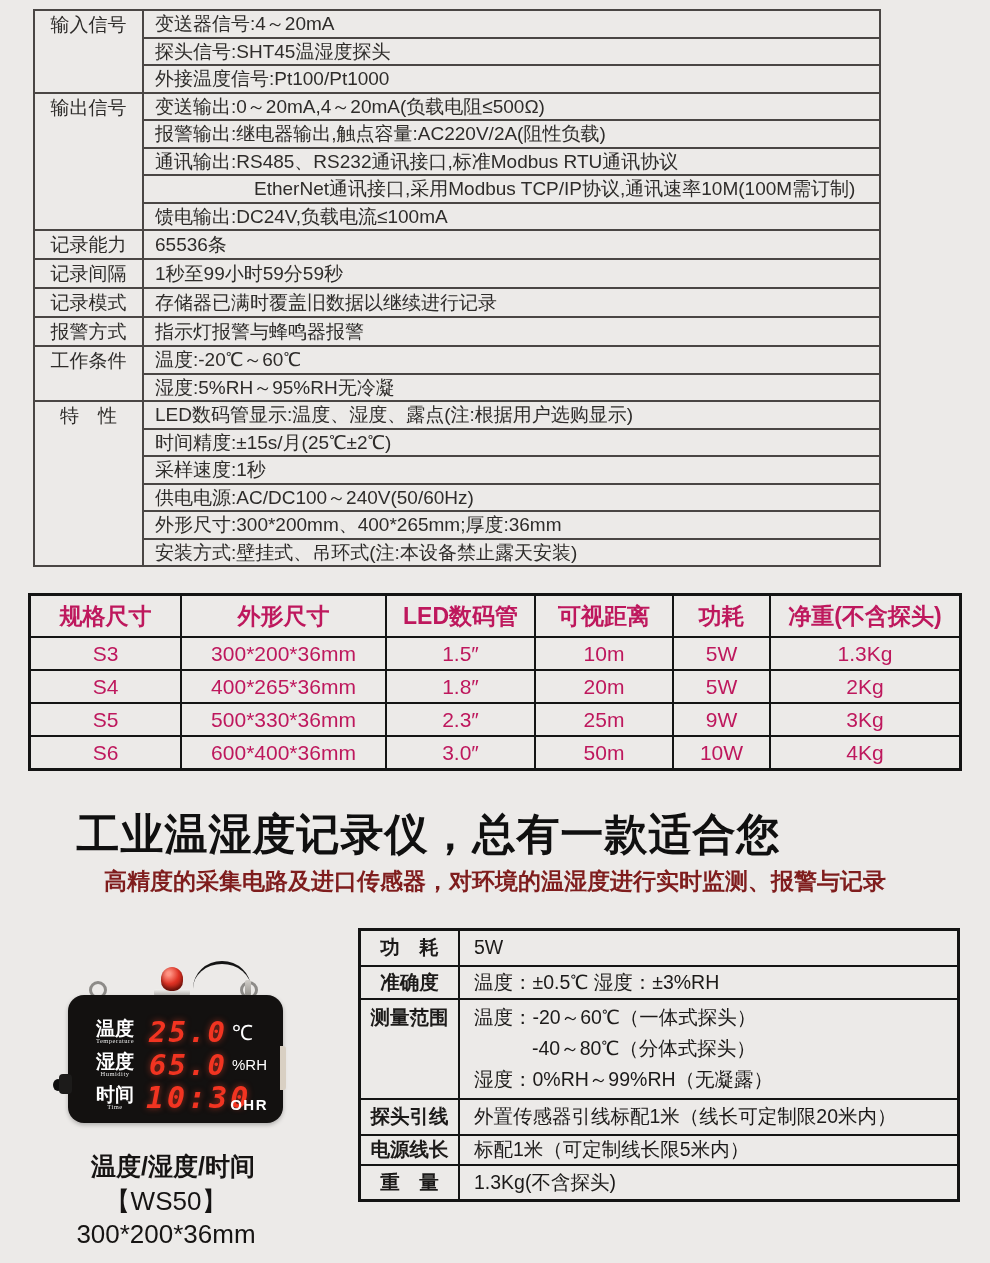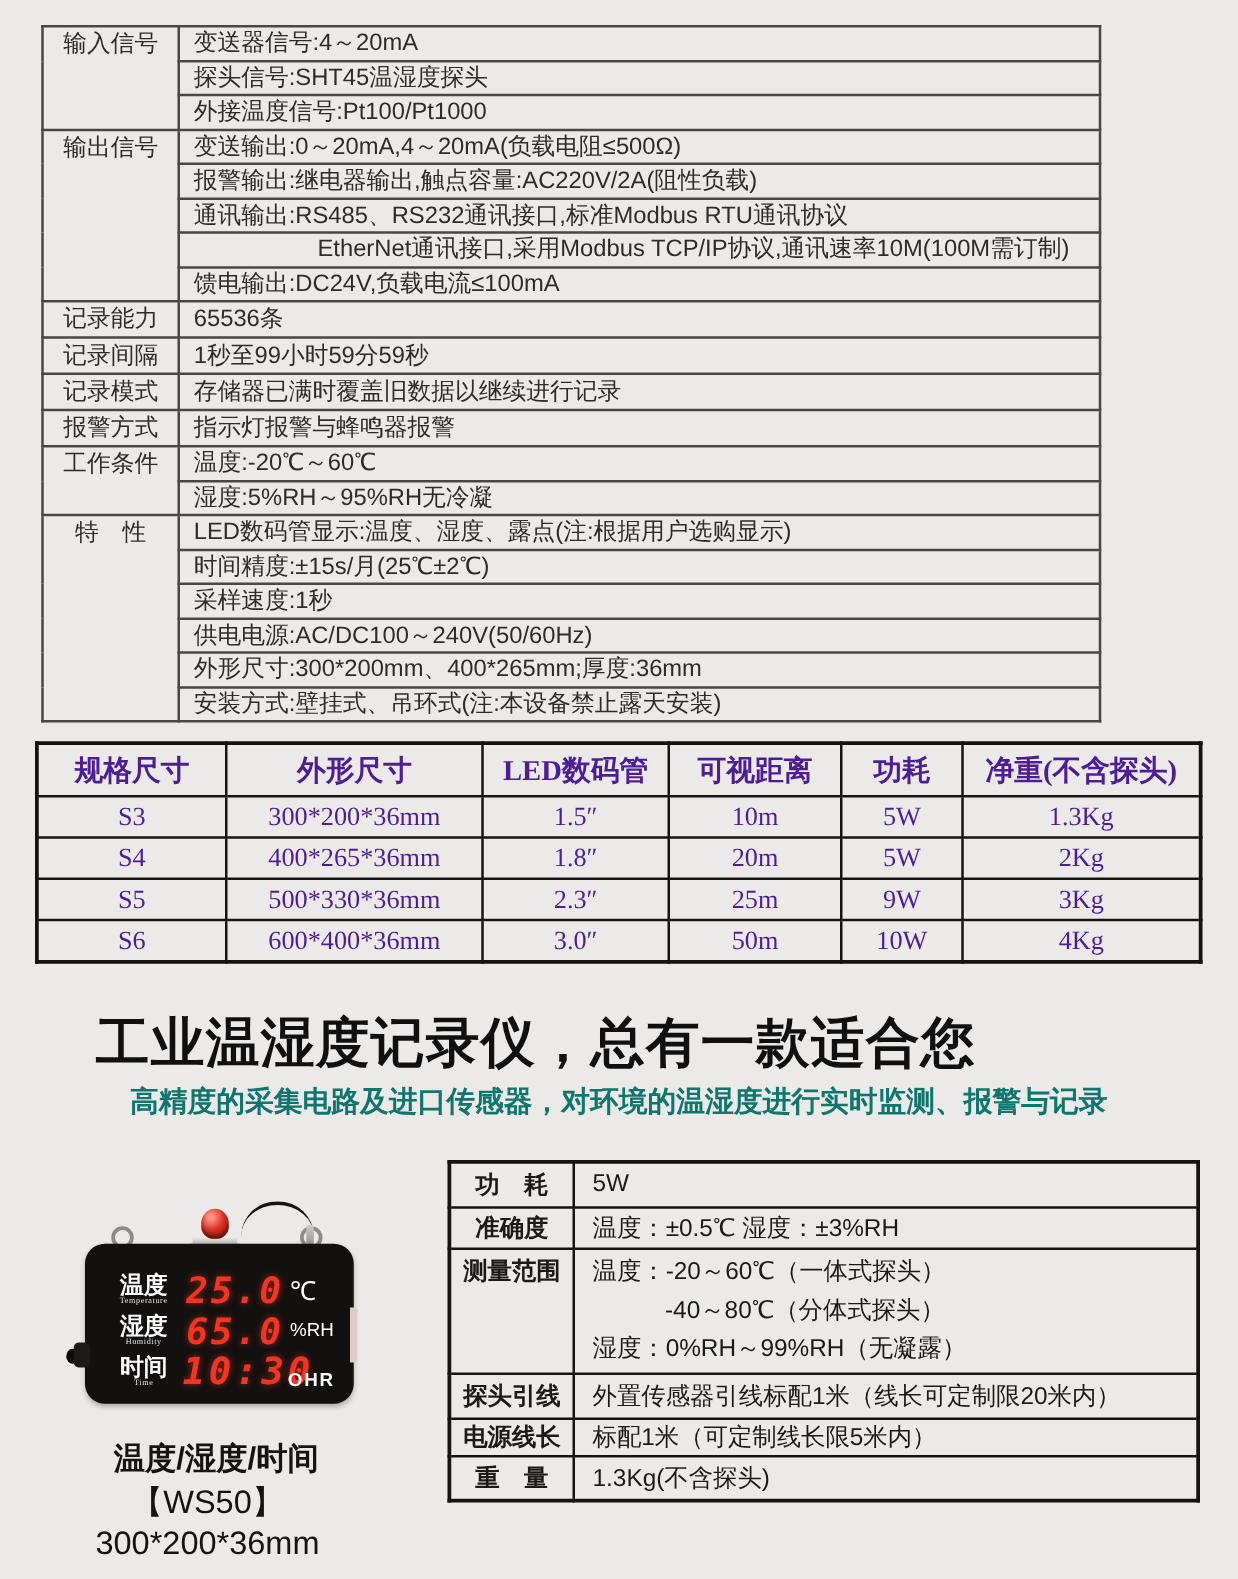--- a/index.html
+++ b/index.html
@@ -3,37 +3,37 @@
 <meta charset="utf-8">
 <style>
   html,body{margin:0;padding:0;}
   body{
     width:990px;height:1263px;position:relative;overflow:hidden;
     background:#ECEAE8;color:#2b2927;
     font-family:"Liberation Sans",sans-serif;
     -webkit-font-smoothing:antialiased;
   }
   
-  .t1{position:absolute;left:33px;top:20px;width:848px;border-collapse:collapse;
+  .t1{position:absolute;left:33px;top:9px;width:848px;border-collapse:collapse;
       font-size:19px;color:#2e2c2a;}
   .t1 td{border:2px solid #4a4644;height:25.5px;line-height:25px;padding:0;}
   .t1 .lbl{width:107px;text-align:center;vertical-align:top;line-height:27px;white-space:nowrap;}
   .t1 .val{padding-left:11px;white-space:nowrap;}
   .t1 .indent{padding-left:110px;}
   
   .t2{position:absolute;left:28px;top:593px;width:934px;border-collapse:collapse;
-      border:3px solid #141414;font-family:Liberation Serif, serif;
-      text-align:center;color:#4c1d95;table-layout:fixed;}
+      border:3px solid #141414;font-family:Liberation Sans, sans-serif;
+      text-align:center;color:#be185d;table-layout:fixed;}
   .t2 th{border:2px solid #141414;height:40px;font-size:23px;font-weight:bold;padding:0;}
   .t2 td{border:2px solid #141414;height:31px;font-size:21px;padding:0;white-space:nowrap;}
   
   .title{position:absolute;top:806px;left:0;width:857px;text-align:center;
          font-size:43px;font-weight:bold;color:#101010;letter-spacing:1px;}
   .subtitle{position:absolute;top:866px;left:0;width:990px;text-align:center;
-         font-size:23px;font-weight:600;color:#0f766e;}
+         font-size:23px;font-weight:600;color:#7f1d1d;}
   
   .t3{position:absolute;left:358px;top:928px;width:602px;border-collapse:collapse;
       border:3px solid #141414;font-size:19.5px;color:#1c1a19;table-layout:fixed;}
   .t3 td{border:2px solid #141414;padding:0;}
   .t3 .lbl{width:97px;text-align:center;font-weight:600;white-space:nowrap;}
   .t3 .lbl.top{vertical-align:top;line-height:31px;padding-top:2px;}
   .t3 .val{padding-left:14px;}
   .t3 .mline div{line-height:31px;white-space:nowrap;}
   .t3 .mline .ind{padding-left:58px;}
   

